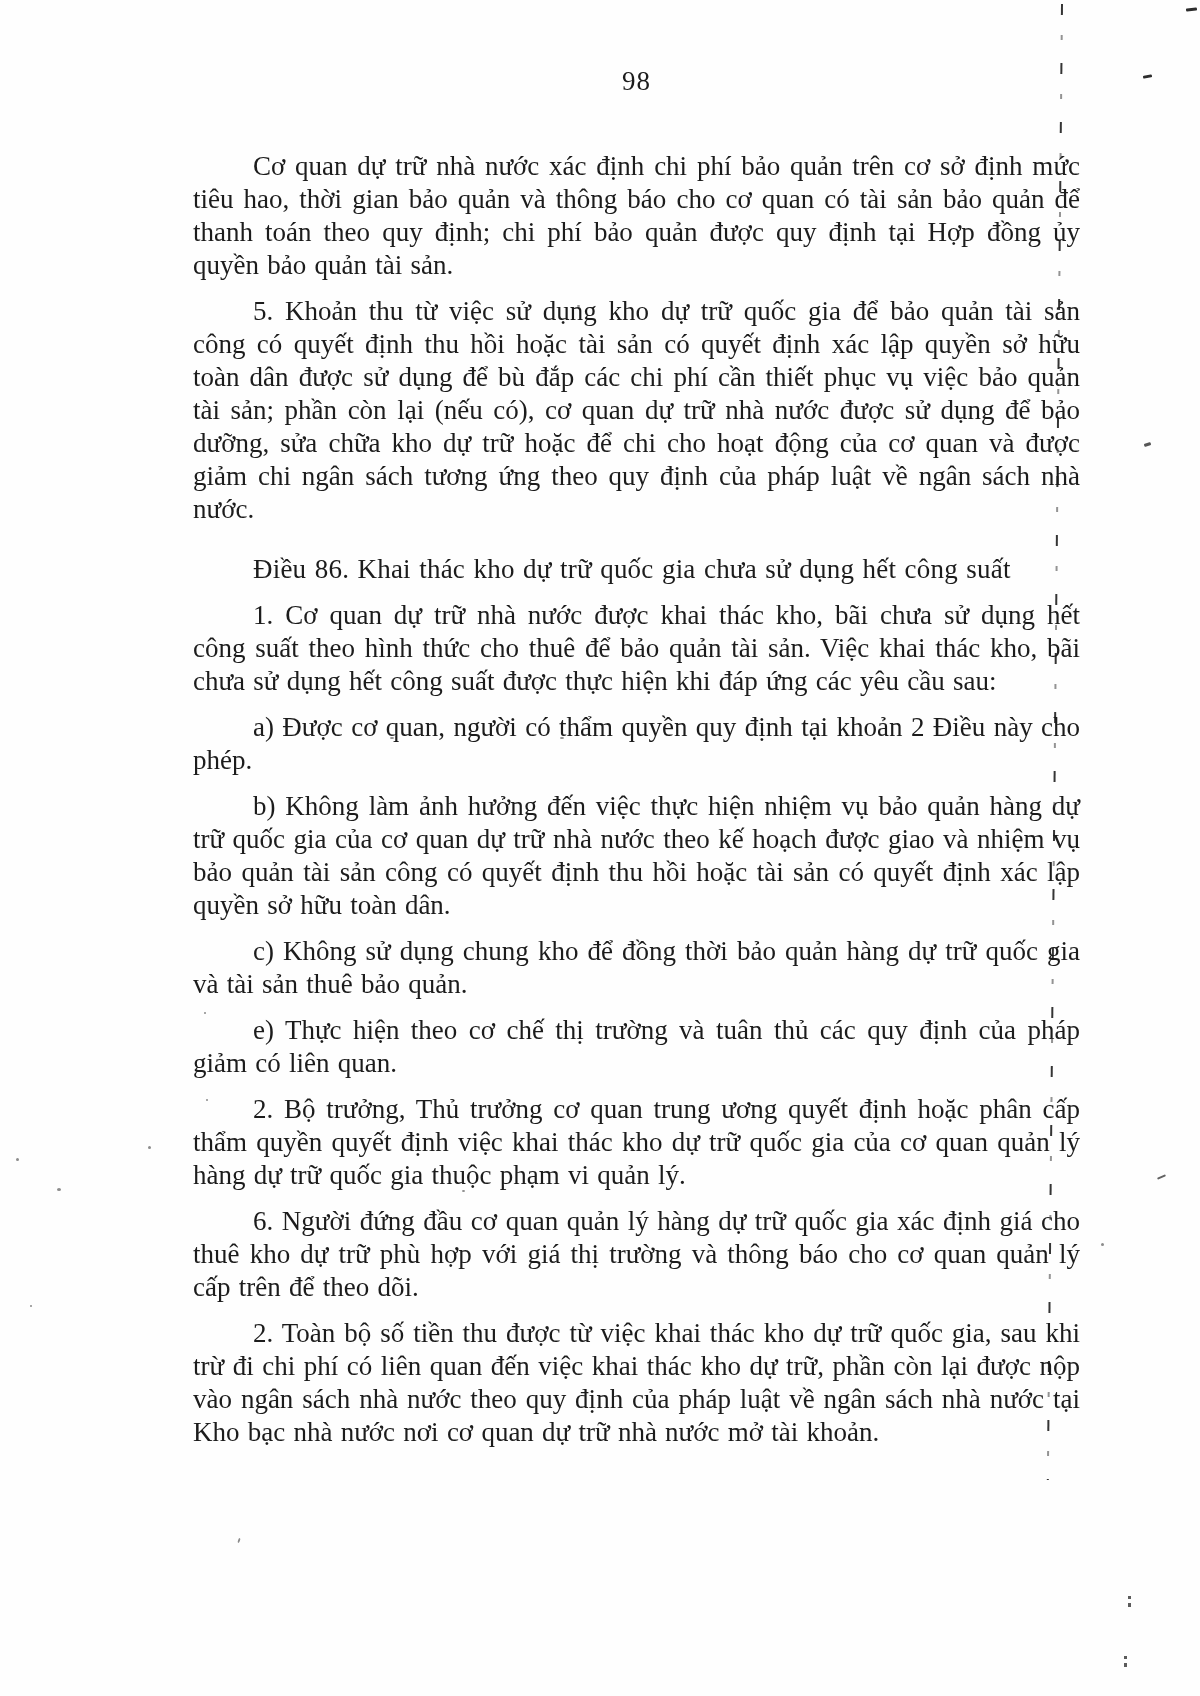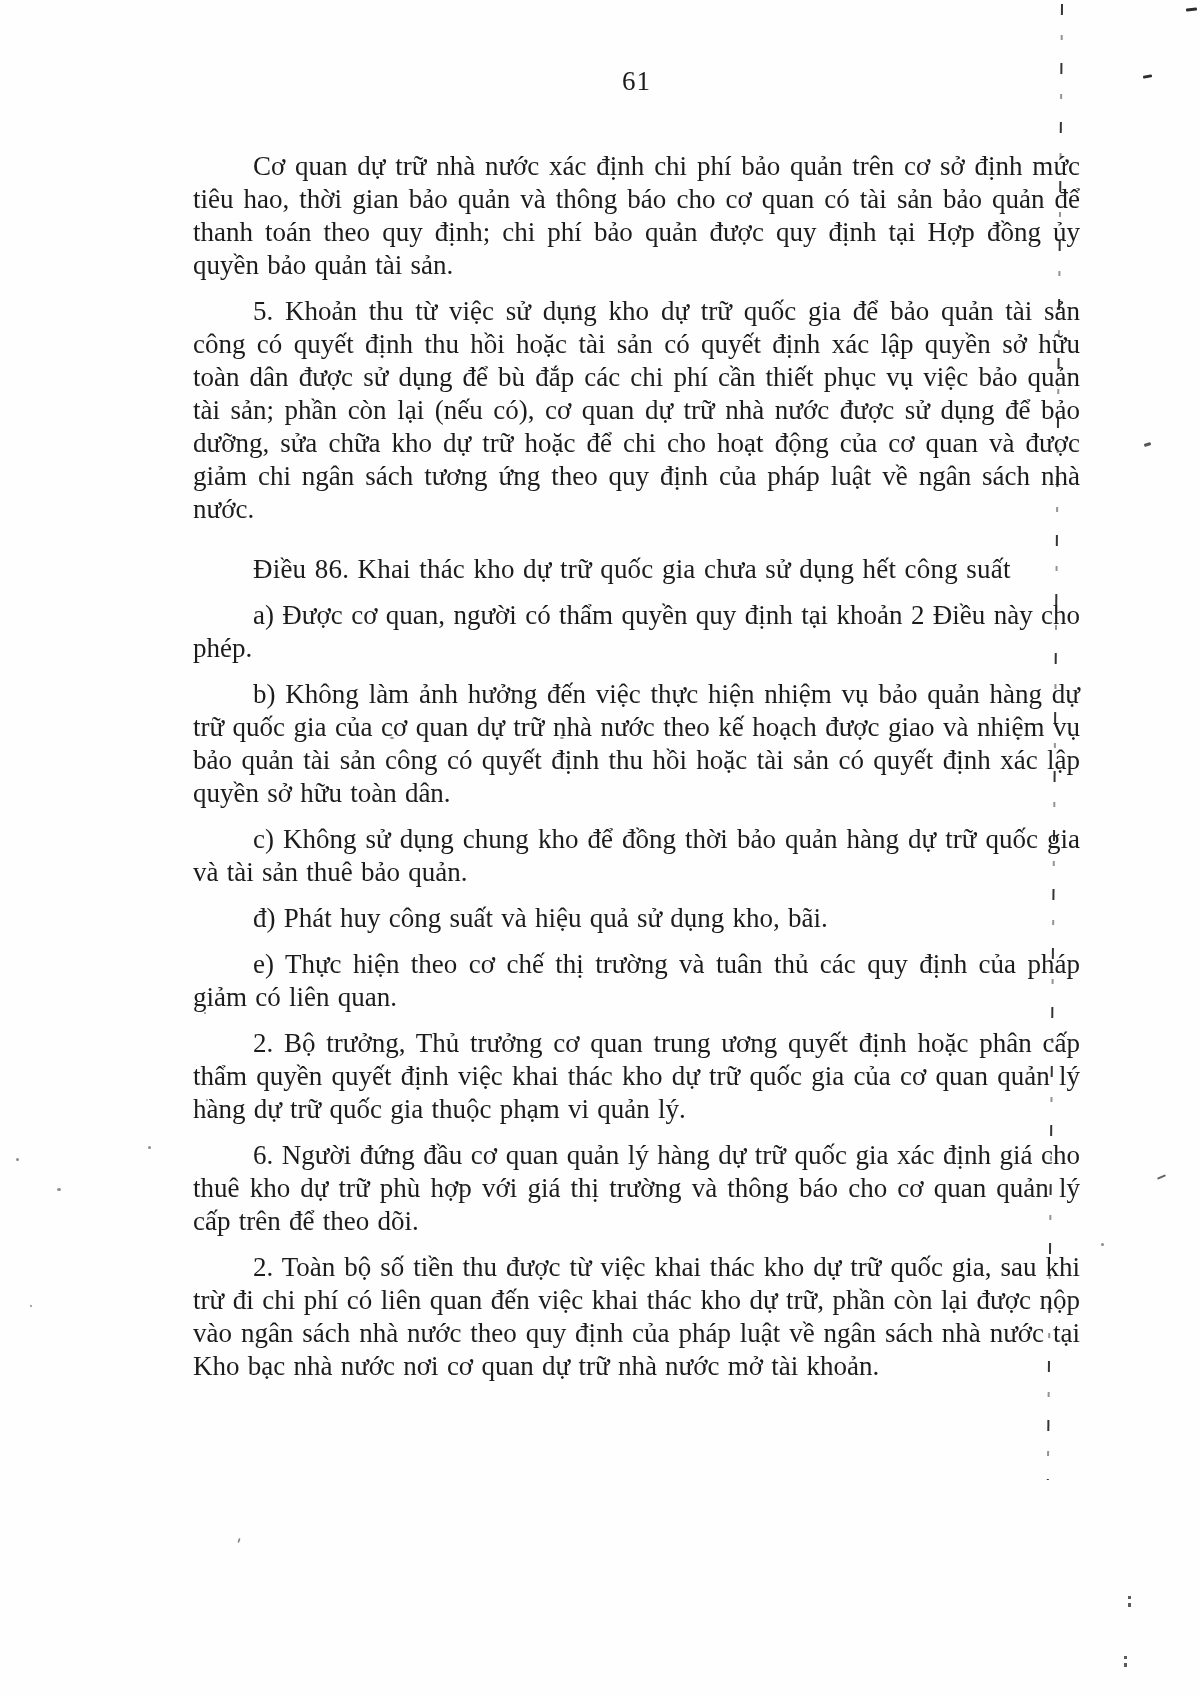--- a/index.html
+++ b/index.html
@@ -79,29 +79,29 @@
   .s10 { left: 1101px; top: 1243px; }
   .s11 { left: 30px;  top: 1305px; width: 2px; height: 2px; }
   .s12 { left: 462px; top: 1190px; width: 3px; height: 2px; }
 </style>
 </head>
 <body>
 
 <div class="page">
 
   <div class="content">
-    <div class="page-num">61</div>
+    <div class="page-num">98</div>
 
     <p class="para">Cơ quan dự trữ nhà nước xác định chi phí bảo quản trên cơ sở định mức tiêu hao, thời gian bảo quản và thông báo cho cơ quan có tài sản bảo quản để thanh toán theo quy định; chi phí bảo quản được quy định tại Hợp đồng ủy quyền bảo quản tài sản.</p>
     <p class="para">5. Khoản thu từ việc sử dụng kho dự trữ quốc gia để bảo quản tài sản công có quyết định thu hồi hoặc tài sản có quyết định xác lập quyền sở hữu toàn dân được sử dụng để bù đắp các chi phí cần thiết phục vụ việc bảo quản tài sản; phần còn lại (nếu có), cơ quan dự trữ nhà nước được sử dụng để bảo dưỡng, sửa chữa kho dự trữ hoặc để chi cho hoạt động của cơ quan và được giảm chi ngân sách tương ứng theo quy định của pháp luật về ngân sách nhà nước.</p>
     <p class="para heading">Điều 86. Khai thác kho dự trữ quốc gia chưa sử dụng hết công suất</p>
+    <p class="para">1. Cơ quan dự trữ nhà nước được khai thác kho, bãi chưa sử dụng hết công suất theo hình thức cho thuê để bảo quản tài sản. Việc khai thác kho, bãi chưa sử dụng hết công suất được thực hiện khi đáp ứng các yêu cầu sau:</p>
     <p class="para">a) Được cơ quan, người có thẩm quyền quy định tại khoản 2 Điều này cho phép.</p>
     <p class="para">b) Không làm ảnh hưởng đến việc thực hiện nhiệm vụ bảo quản hàng dự trữ quốc gia của cơ quan dự trữ nhà nước theo kế hoạch được giao và nhiệm vụ bảo quản tài sản công có quyết định thu hồi hoặc tài sản có quyết định xác lập quyền sở hữu toàn dân.</p>
     <p class="para">c) Không sử dụng chung kho để đồng thời bảo quản hàng dự trữ quốc gia và tài sản thuê bảo quản.</p>
-    <p class="para">đ) Phát huy công suất và hiệu quả sử dụng kho, bãi.</p>
     <p class="para">e) Thực hiện theo cơ chế thị trường và tuân thủ các quy định của pháp giảm có liên quan.</p>
     <p class="para">2. Bộ trưởng, Thủ trưởng cơ quan trung ương quyết định hoặc phân cấp thẩm quyền quyết định việc khai thác kho dự trữ quốc gia của cơ quan quản lý hàng dự trữ quốc gia thuộc phạm vi quản lý.</p>
     <p class="para">6. Người đứng đầu cơ quan quản lý hàng dự trữ quốc gia xác định giá cho thuê kho dự trữ phù hợp với giá thị trường và thông báo cho cơ quan quản lý cấp trên để theo dõi.</p>
     <p class="para">2. Toàn bộ số tiền thu được từ việc khai thác kho dự trữ quốc gia, sau khi trừ đi chi phí có liên quan đến việc khai thác kho dự trữ, phần còn lại được nộp vào ngân sách nhà nước theo quy định của pháp luật về ngân sách nhà nước tại Kho bạc nhà nước nơi cơ quan dự trữ nhà nước mở tài khoản.</p>
   </div>
 
   <div class="artifact vline"></div>
   <div class="artifact dash d1"></div>
   <div class="artifact dash d2"></div>
   <div class="artifact dash d3"></div>

